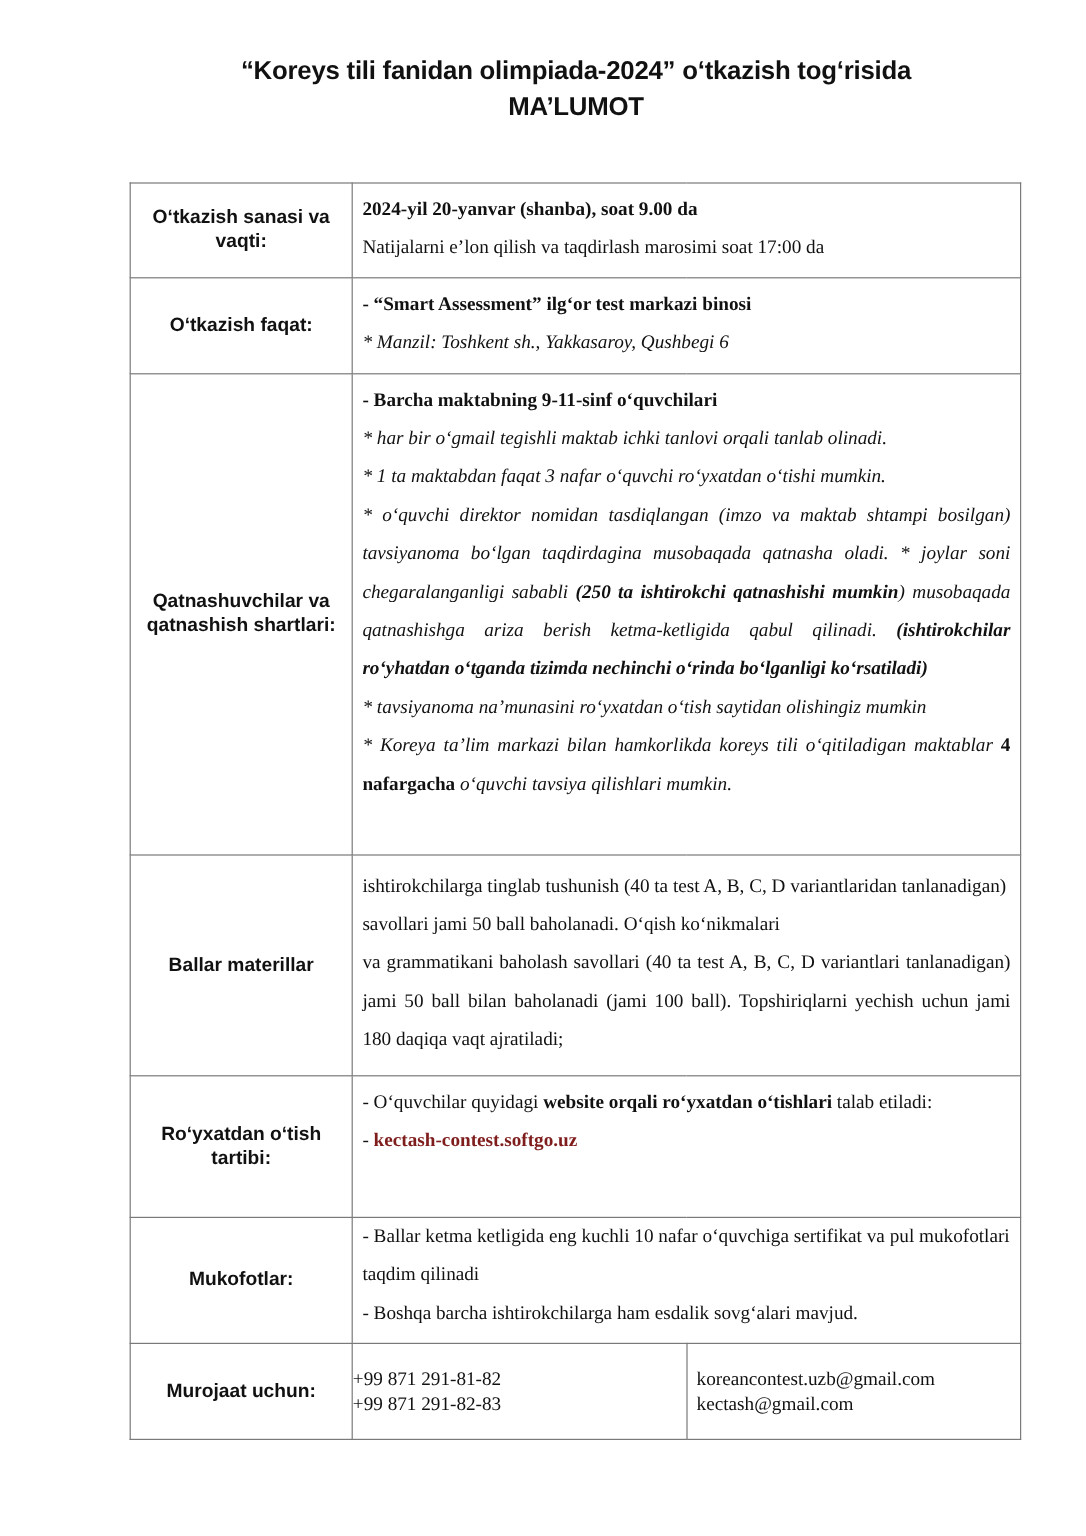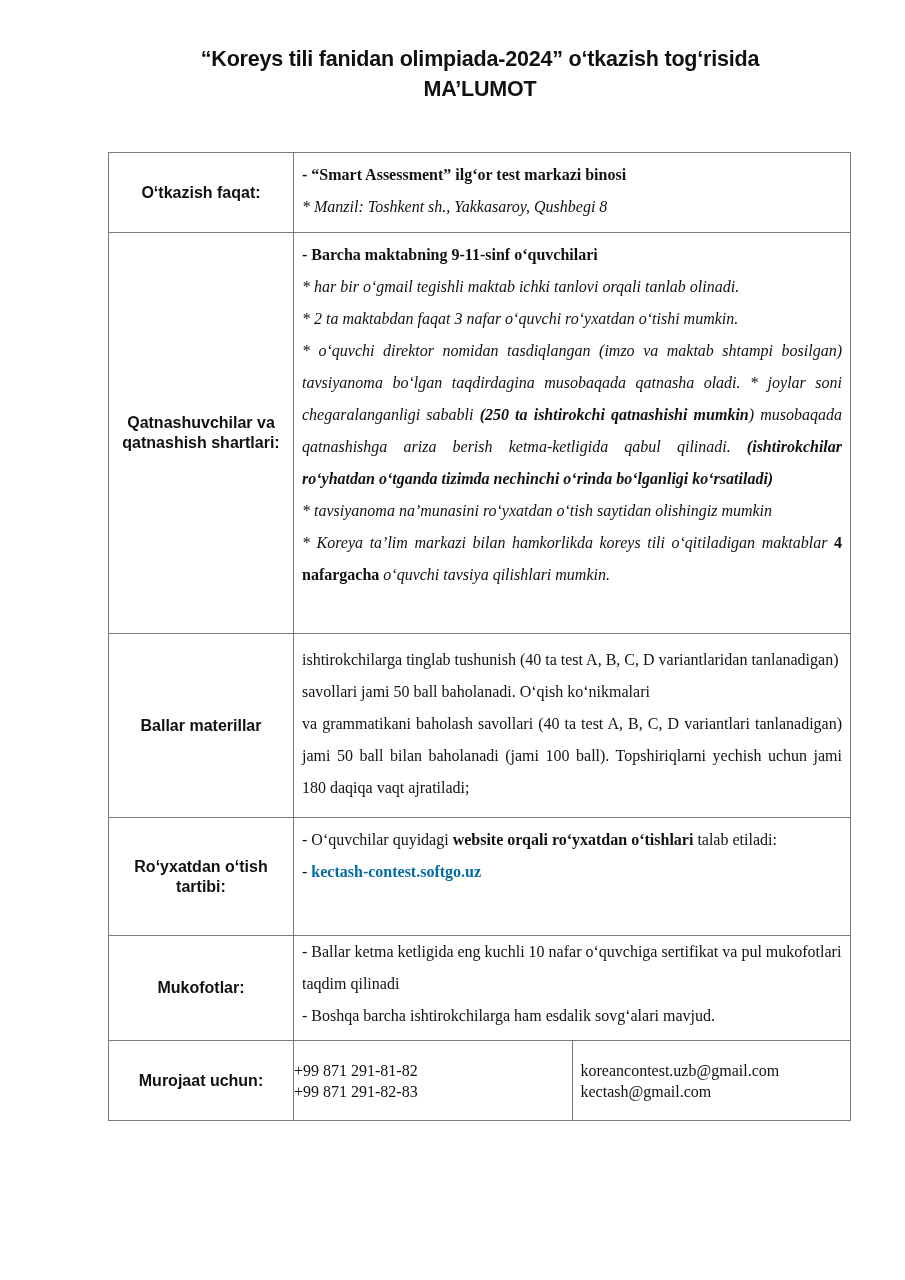--- a/index.html
+++ b/index.html
@@ -25,21 +25,21 @@
   td.label {
     width: 176px; text-align: center; vertical-align: middle !important;
     font-weight: bold; font-size: 16px; line-height: 20px;
     font-family: "Liberation Sans", "DejaVu Sans", sans-serif;
     padding: 0 4px !important;
   }
   td.content { padding: 6px 8px 8px 8px !important; line-height: 32px; }
   .bold { font-weight: bold; }
   .ital { font-style: italic; }
   .just { text-align: justify; }
-  .link { color: #0369a1; font-weight: bold; }
+  .link { color: #7f1d1d; font-weight: bold; }
   .line { display: block; }
   td.contact { vertical-align: middle !important; line-height: 21px; }
   td.contact.email { text-align: left; padding-left: 8px !important; margin-left: 20px; }
   .row1 { height: 78px; }
   .row2 { height: 80px; }
   .row3 { height: 401px; }
   .row4 { height: 184px; }
   .row5 { height: 118px; }
   .row6 { height: 97px; }
   .row7 { height: 80px; padding-left: 20px; }
@@ -47,33 +47,40 @@
 </head>
 <body>
 
 <div class="title">
   <span class="line">“Koreys tili fanidan olimpiada-2024” o‘tkazish tog‘risida</span>
   <span class="line">MA’LUMOT</span>
 </div>
 
 <table class="info">
   <tbody>
+      <tr class="row1">
+    <td class="label">O‘tkazish sanasi va vaqti:</td>
+    <td class="content" colspan="2">
+      <span class="line bold">2024-yil 20-yanvar (shanba), soat 9.00 da</span>
+      <span class="line">Natijalarni e’lon qilish va taqdirlash marosimi  soat 17:00 da</span>
+    </td>
+  </tr>
   <tr class="row2">
     <td class="label">O‘tkazish faqat:</td>
     <td class="content" colspan="2">
       <span class="line bold">- “Smart Assessment” ilg‘or test markazi binosi</span>
-      <span class="line ital">* Manzil: Toshkent sh., Yakkasaroy, Qushbegi 8</span>
+      <span class="line ital">* Manzil: Toshkent sh., Yakkasaroy, Qushbegi 6</span>
     </td>
   </tr>
   <tr class="row3">
     <td class="label">Qatnashuvchilar va qatnashish shartlari:</td>
     <td class="content" colspan="2">
       <span class="line bold">- Barcha maktabning 9-11-sinf o‘quvchilari</span>
       <span class="line ital">* har bir o‘gmail tegishli maktab ichki tanlovi orqali tanlab olinadi.</span>
-      <span class="line ital">* 2 ta maktabdan faqat 3 nafar o‘quvchi ro‘yxatdan o‘tishi mumkin.</span>
+      <span class="line ital">* 1 ta maktabdan faqat 3 nafar o‘quvchi ro‘yxatdan o‘tishi mumkin.</span>
       <span class="line ital just"><span>* o‘quvchi direktor nomidan tasdiqlangan (imzo va maktab shtampi bosilgan) tavsiyanoma bo‘lgan taqdirdagina musobaqada qatnasha oladi. * joylar soni chegaralanganligi sababli </span><span class="bold">(250 ta ishtirokchi qatnashishi mumkin</span><span>) musobaqada qatnashishga ariza berish ketma-ketligida qabul qilinadi. </span><span class="bold">(ishtirokchilar ro‘yhatdan o‘tganda tizimda nechinchi o‘rinda bo‘lganligi ko‘rsatiladi)</span></span>
       <span class="line ital">* tavsiyanoma na’munasini ro‘yxatdan o‘tish saytidan olishingiz mumkin</span>
       <span class="line ital just"><span>* Koreya ta’lim markazi bilan hamkorlikda koreys tili o‘qitiladigan maktablar </span><span class="bold" style="font-style:normal">4 nafargacha</span><span> o‘quvchi tavsiya qilishlari mumkin.</span></span>
     </td>
   </tr>
   <tr class="row4">
     <td class="label">Ballar materillar</td>
     <td class="content" colspan="2" style="padding-top:10px !important">
       <span class="line">ishtirokchilarga tinglab tushunish (40 ta test A, B, C, D variantlaridan tanlanadigan) savollari jami 50 ball baholanadi. O‘qish ko‘nikmalari</span>
       <span class="line just">va grammatikani baholash savollari (40 ta test A, B, C, D variantlari tanlanadigan) jami 50 ball bilan baholanadi (jami 100 ball). Topshiriqlarni yechish uchun jami 180 daqiqa vaqt ajratiladi;</span>

